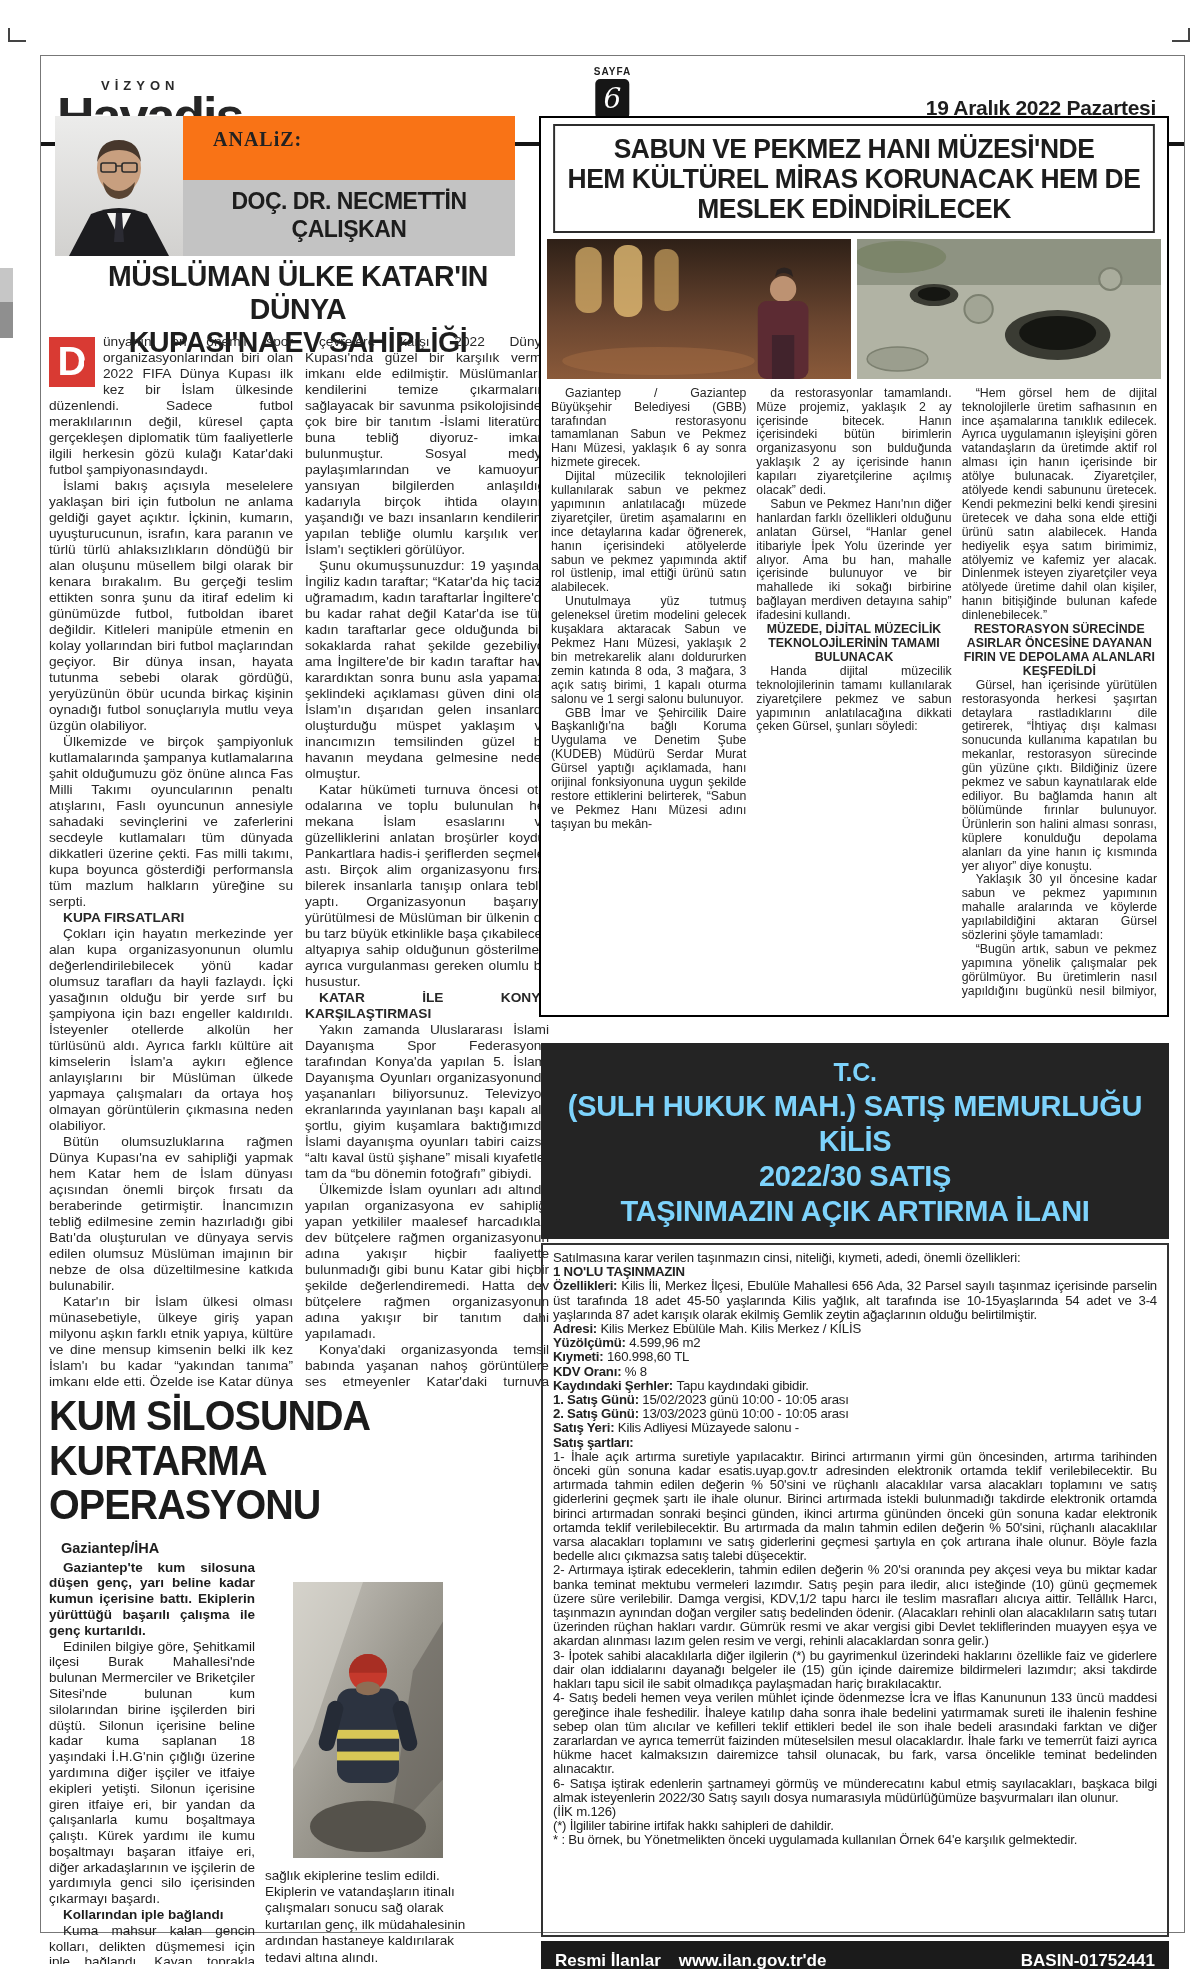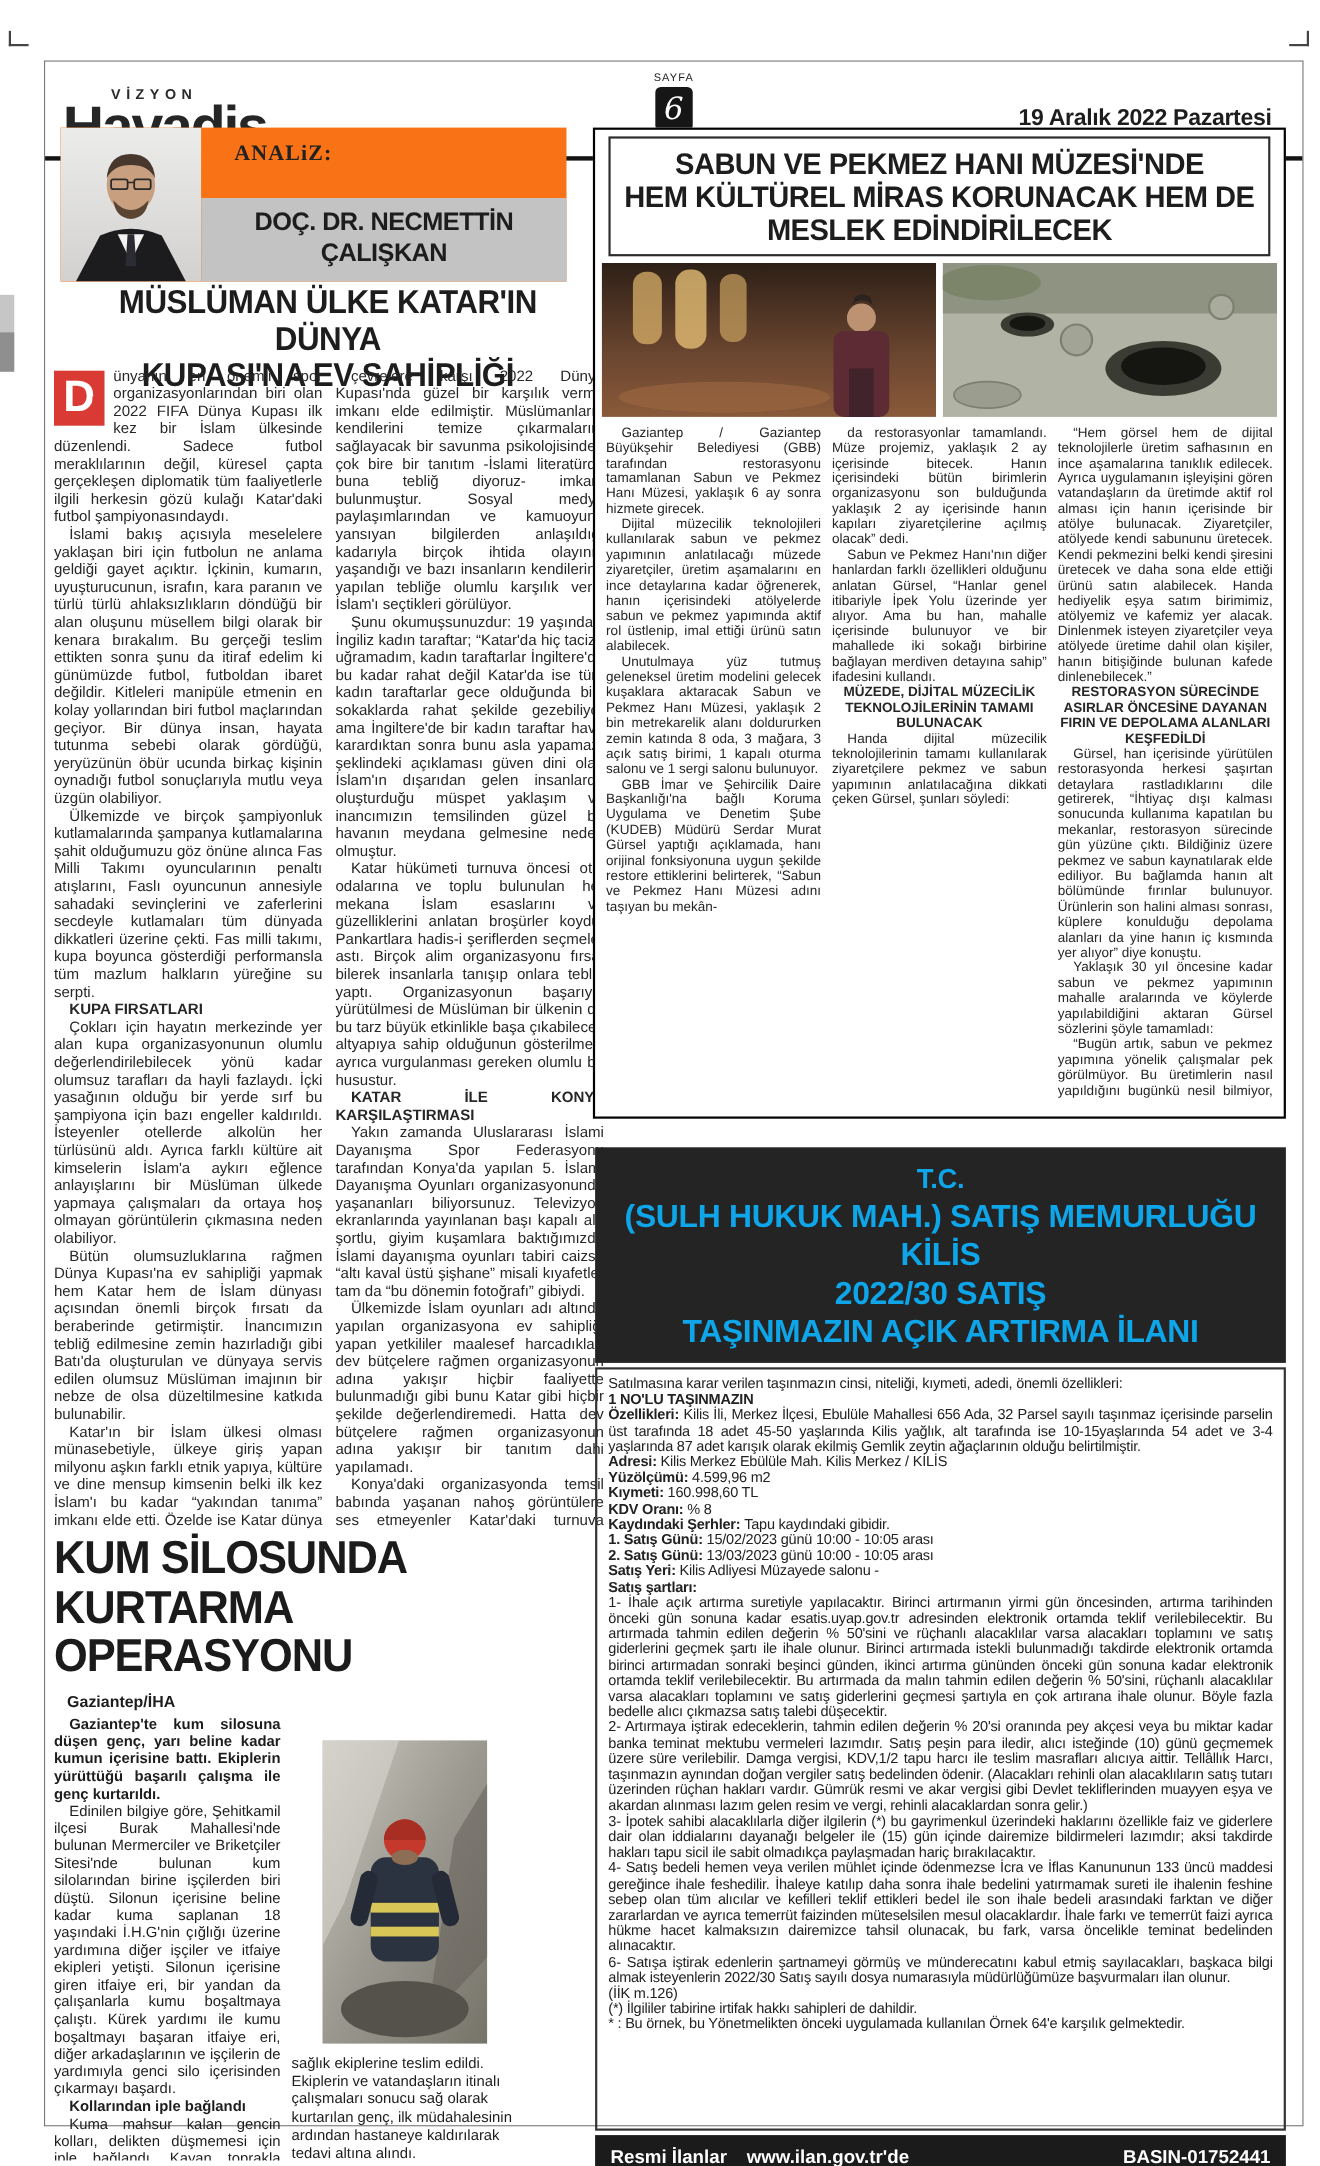--- a/index.html
+++ b/index.html
@@ -15,21 +15,21 @@
   .margin-strip.s2 { top:302px; height:36px; background:#8f8f8f; }
 
   .frame { position:absolute; left:40px; top:55px; width:1145px; height:1878px; border:1px solid #777; background:#fff; }
 
   
   header { position:absolute; left:0; top:0; width:100%; height:90px; border-bottom:4px solid #141414; }
   .logo { position:absolute; left:16px; top:22px; }
   .brand-top { display:block; font-size:13px; font-weight:bold; letter-spacing:5px; margin-left:44px; color:#2a2a2a; }
   .brand-name { display:block; font-size:52px; font-weight:900; letter-spacing:-2px; line-height:0.92; color:#262626; }
   .page-badge { position:absolute; left:50%; transform:translateX(-50%); top:10px; text-align:center; }
-  .badge-label { font-size:10px; font-weight:400; letter-spacing:1px; display:block; }
+  .badge-label { font-size:10px; font-weight:700; letter-spacing:1px; display:block; }
   .badge-num { width:34px; height:40px; background:#161616; color:#fff; font-family:"DejaVu Serif", serif; font-style:italic; font-size:28px; line-height:40px; border-radius:5px; margin:2px auto 0; text-align:center; }
   .edition-date { position:absolute; right:28px; top:40px; font-size:21px; font-weight:bold; letter-spacing:-0.3px; }
 
   
   p { margin:0; text-indent:14px; }
   .col p { text-align:justify; }
   .subhead { font-weight:bold; text-align:left; }
   b { font-weight:bold; }
 
   
@@ -60,21 +60,21 @@
   .museum-box { position:absolute; left:498px; top:60px; width:630px; height:901px; border:2px solid #000000; background:#fff; overflow:hidden; }
   .museum-headline-box { margin:6px; border:2px solid #2c2c2c; padding:8px 4px 6px; text-align:center; font-weight:900; font-size:27px; line-height:1.12; letter-spacing:-0.5px; transform:scaleX(0.98); }
   .museum-photos { display:flex; gap:6px; margin:2px 6px; }
   .museum-photos svg { display:block; height:140px; }
   .museum-cols { display:flex; gap:10px; margin:8px 10px 0; height:612px; overflow:hidden; }
   .museum-cols .col { flex:1; font-size:12.3px; line-height:13.9px; color:#262626; }
   .museum-cols .subhead { text-align:center; text-indent:0; }
 
   
   .notice { position:absolute; left:500px; top:987px; width:628px; }
-  .notice-title { background:#242424; color:#0ea5e9; text-align:center; font-weight:900; padding:12px 8px 10px; letter-spacing:-0.3px; }
+  .notice-title { background:#242424; color:#7dd3fc; text-align:center; font-weight:900; padding:12px 8px 10px; letter-spacing:-0.3px; }
   .notice-title .l0 { font-size:25px; line-height:34px; }
   .notice-title .l  { font-size:29px; line-height:35px; }
   .notice-body { border:2px solid #333; margin-top:4px; padding:6px 10px; height:694px; overflow:hidden; font-size:13.2px; line-height:14.2px; letter-spacing:-0.2px; color:#222; }
   .notice-body p { text-indent:0; text-align:justify; margin:0; }
   .notice-footer { background:#1b1b1b; color:#fff; height:40px; margin-top:4px; display:flex; align-items:center; justify-content:space-between; padding:0 14px; font-weight:bold; font-size:17px; }
   .notice-footer .left { display:flex; gap:18px; }
 </style>
 </head>
 <body>
 

